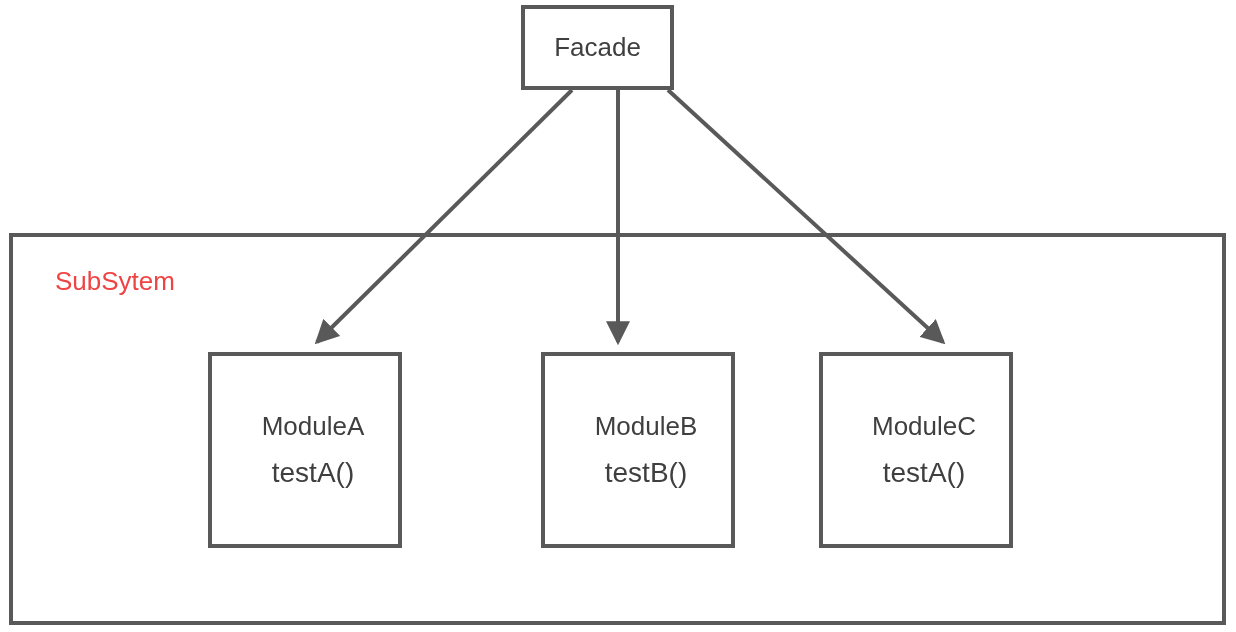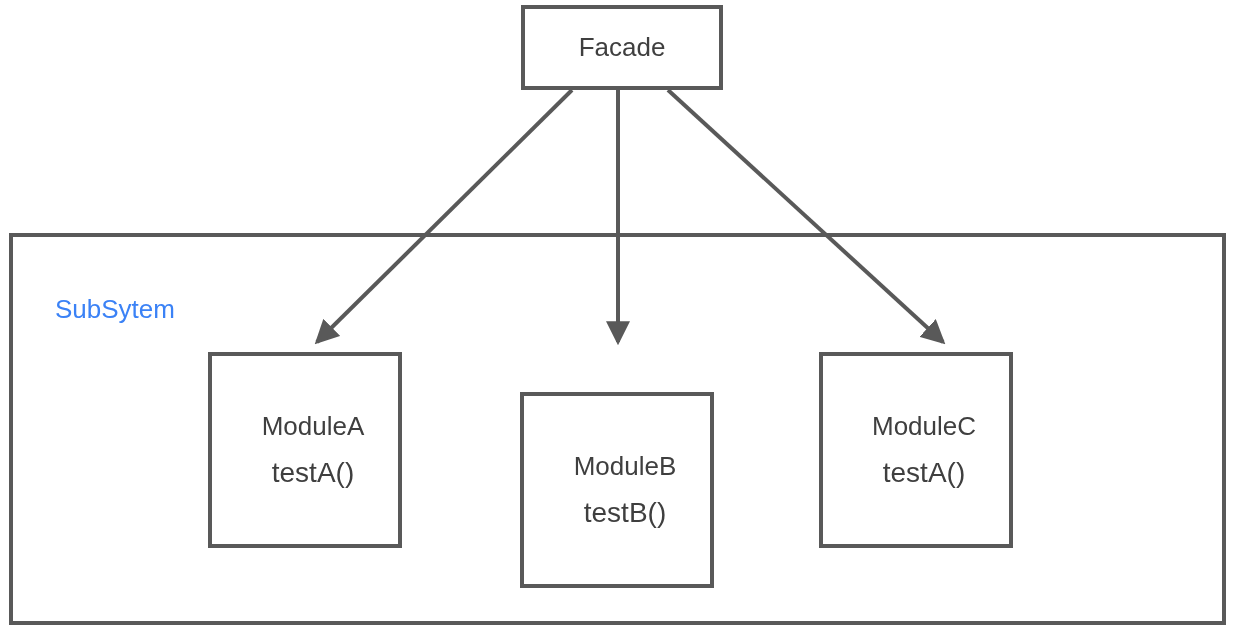--- a/index.html
+++ b/index.html
@@ -22,55 +22,55 @@
     border: 4px solid #595959;
     background: #ffffff;
     display: flex;
     align-items: center;
     justify-content: center;
     text-align: center;
   }
   .facade-box {
     left: 521px;
     top: 5px;
-    width: 202px;
+    width: 153px;
     height: 85px;
     z-index: 3;
   }
   .facade-label {
     font-size: 26px;
     font-weight: 400;
     color: #3f3f3f;
   }
   .subsystem-box {
     left: 9px;
     top: 233px;
     width: 1217px;
     height: 392px;
     z-index: 1;
   }
   .subsystem-label {
     position: absolute;
     left: 55px;
-    top: 294px;
+    top: 266px;
     font-size: 26px;
     font-weight: 400;
-    color: #3b82f6;
+    color: #ef4444;
     z-index: 2;
   }
   .module-box {
     top: 352px;
     width: 194px;
     height: 196px;
     flex-direction: column;
     z-index: 3;
     padding-left: 16px;
   }
   .module-a { left: 208px; }
-  .module-b { left: 520px; margin-top: 40px; }
+  .module-b { left: 541px; }
   .module-c { left: 819px; }
   .module-name {
     font-size: 26px;
     font-weight: 400;
     color: #3f3f3f;
     line-height: 1.0;
   }
   .module-method {
     font-size: 28px;
     font-weight: 400;

